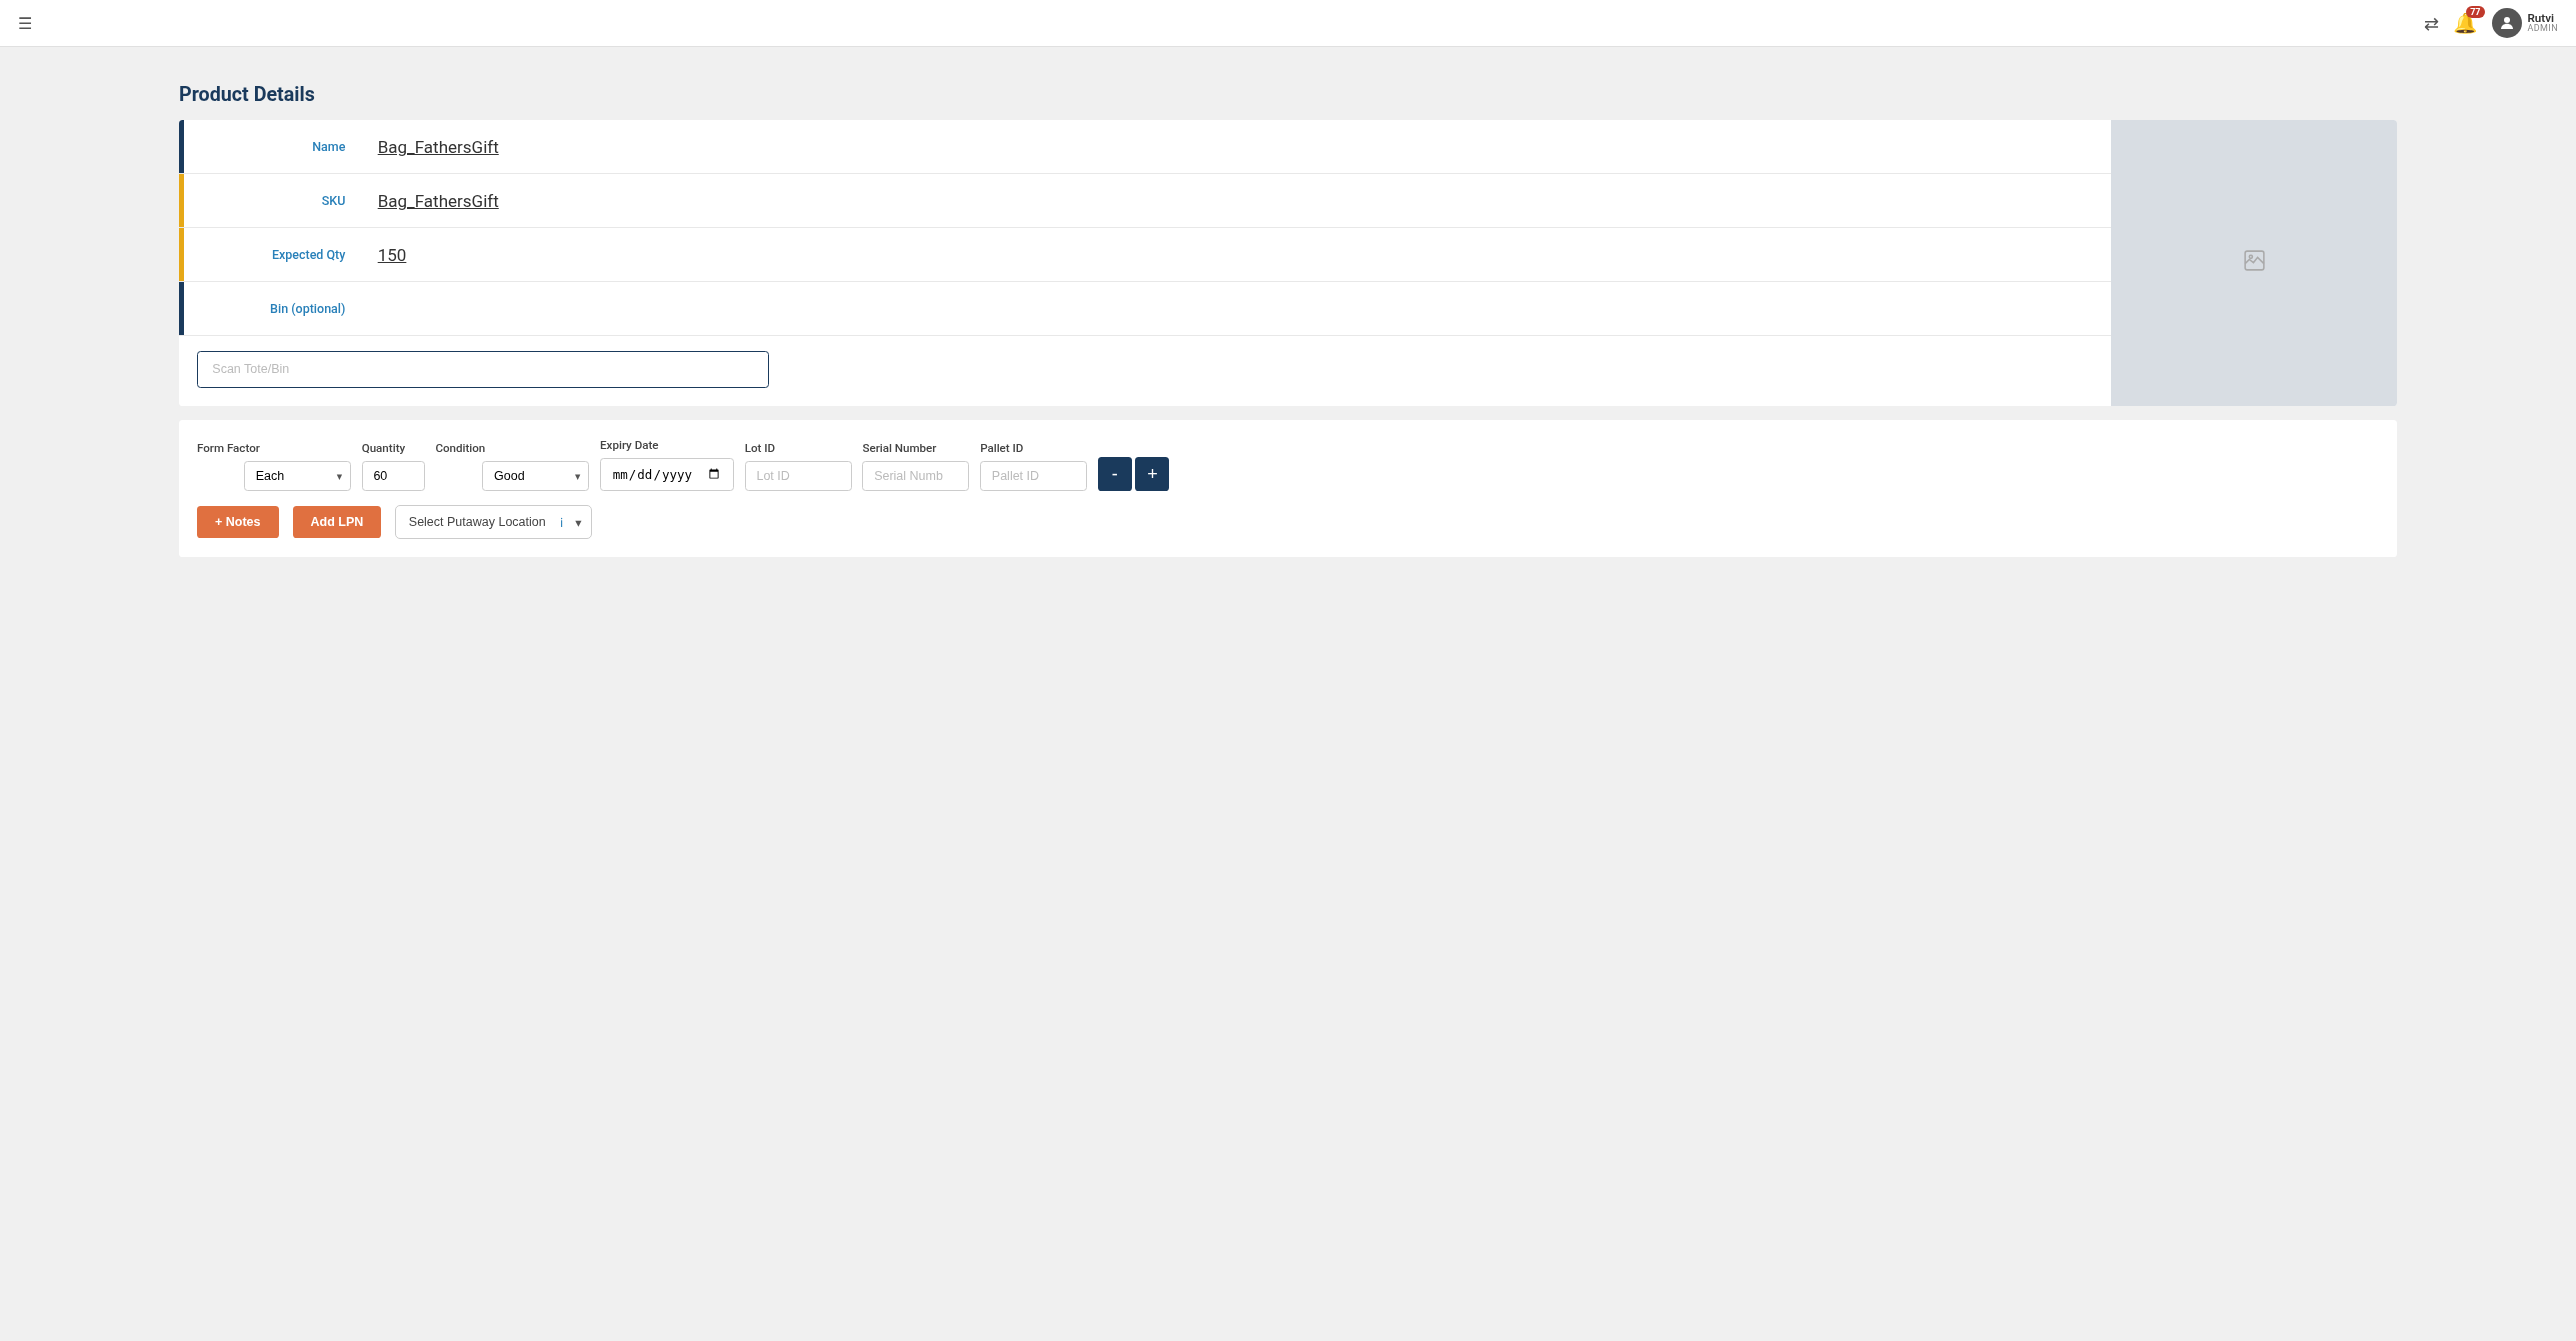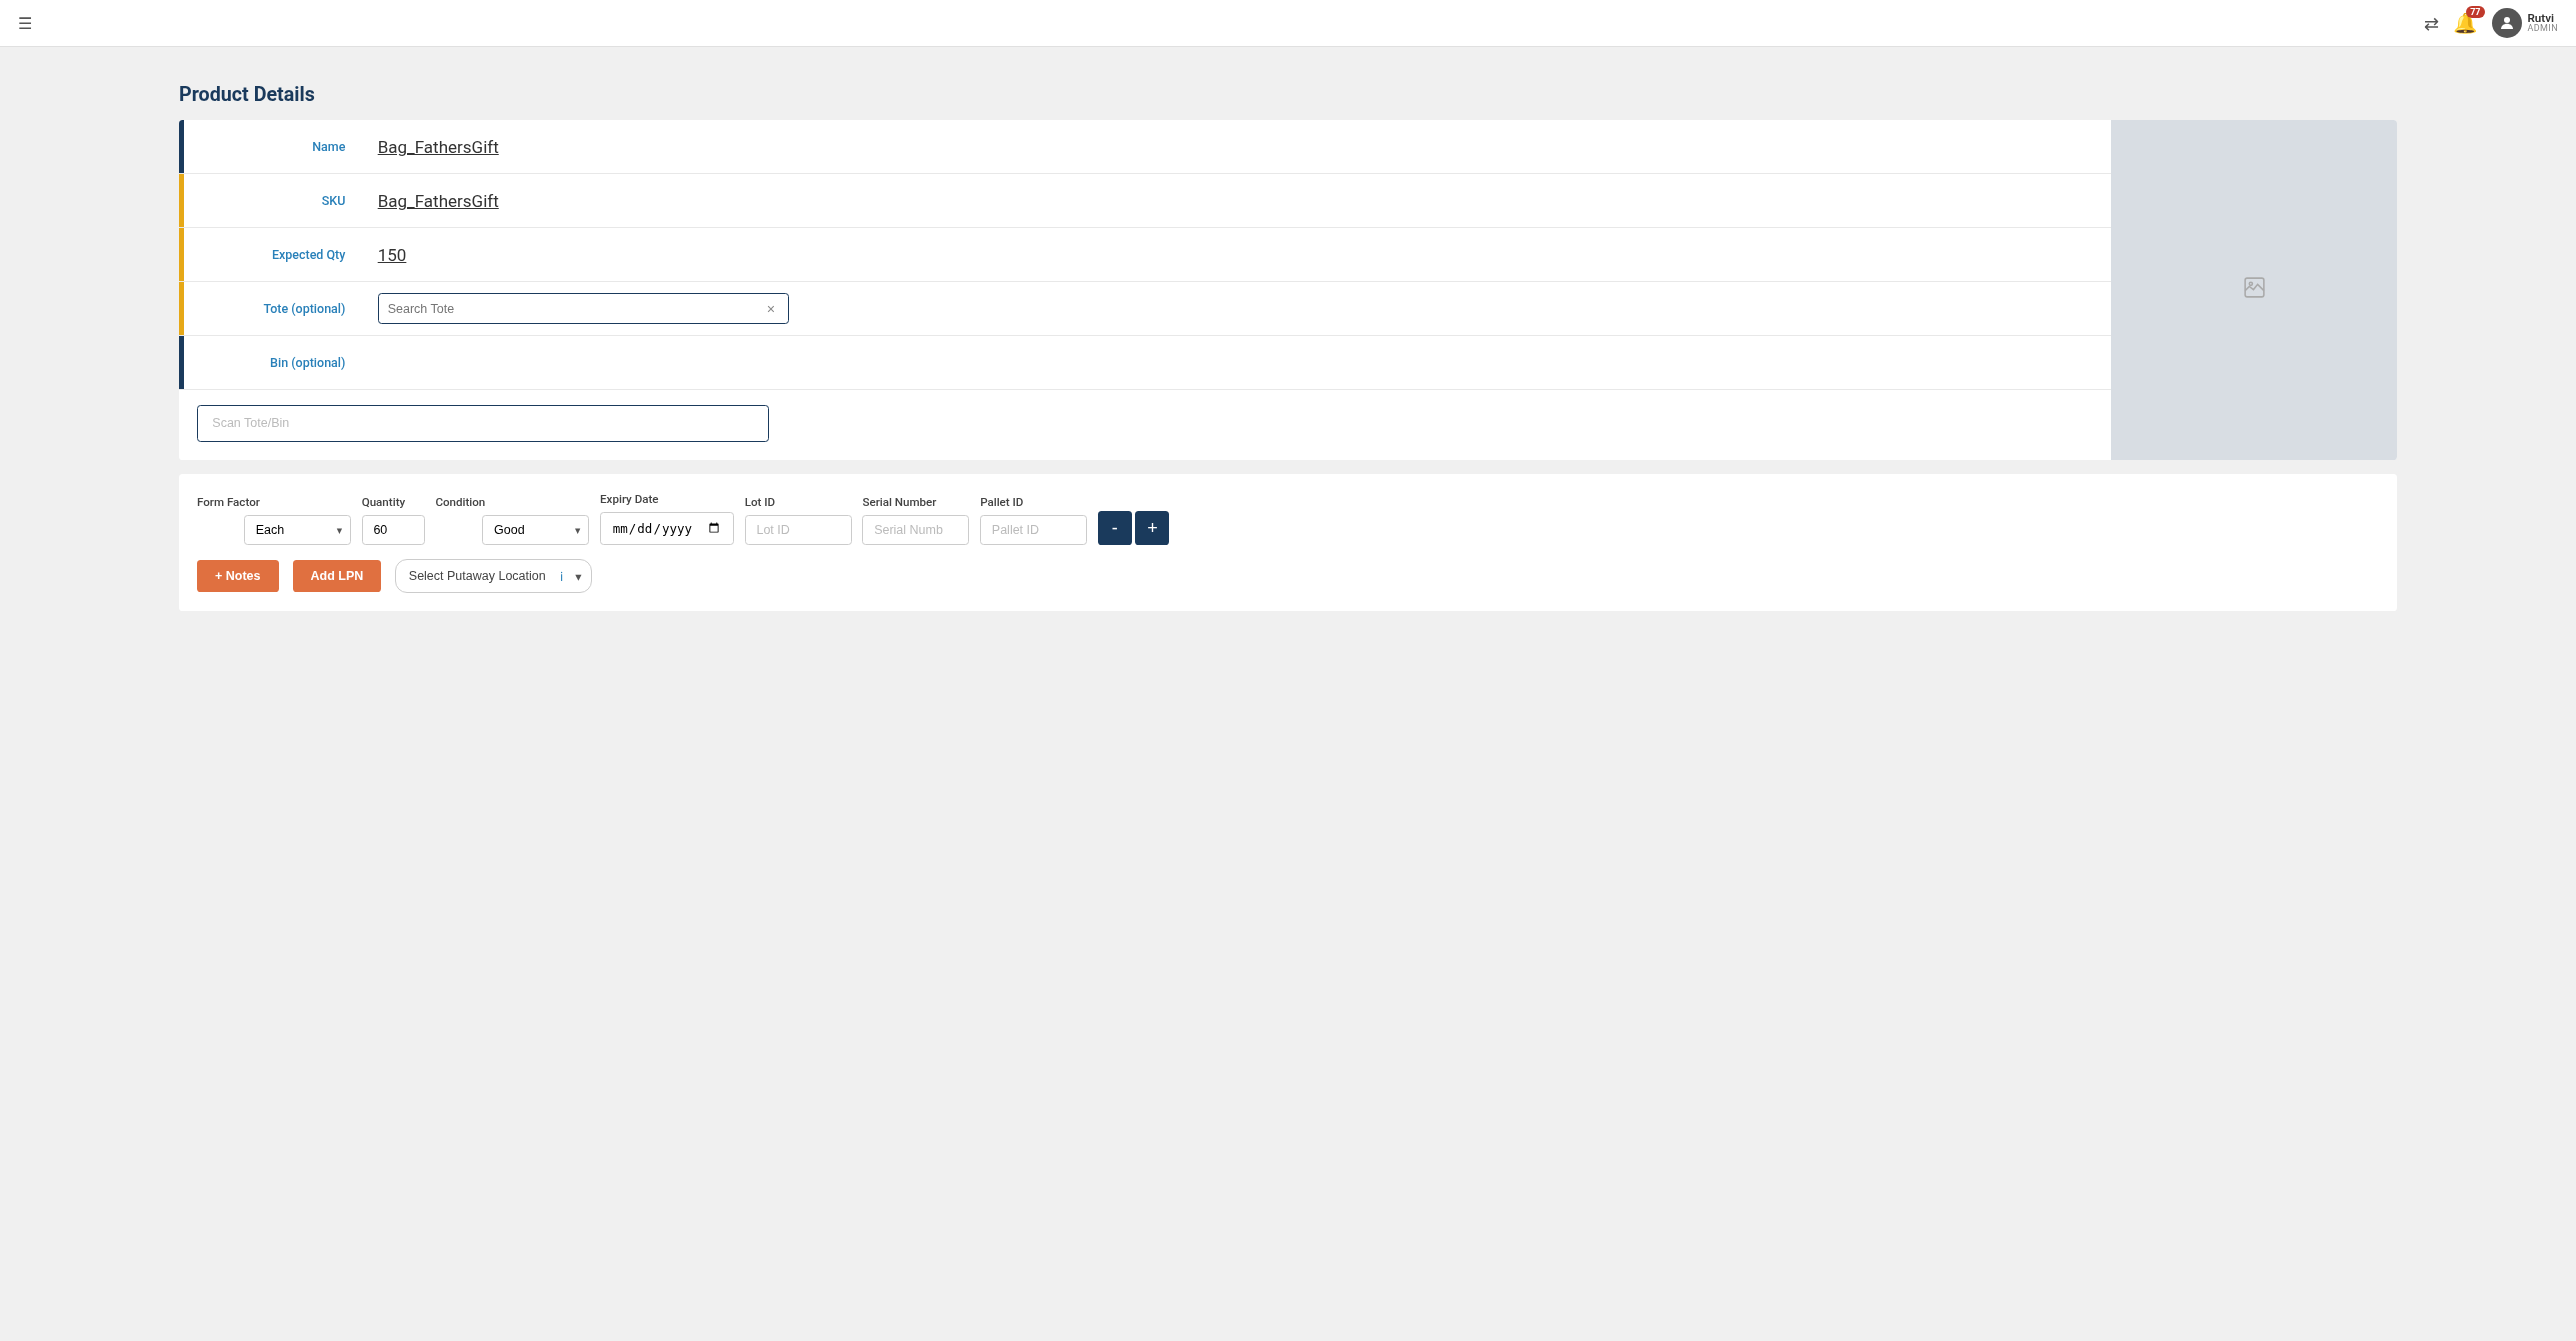--- a/index.html
+++ b/index.html
@@ -400,21 +400,21 @@
     }
 
     .putaway-select-wrapper {
       position: relative;
       display: inline-block;
     }
     .putaway-select {
       appearance: none;
       -webkit-appearance: none;
       border: 0.9px solid #ccc;
-      border-radius: 12px;
+      border-radius: 5px;
       padding: 9px 36px 9px 12.5px;
       font-size: 12.5px;
       background: #fff;
       cursor: pointer;
       outline: none;
       min-width: 197px;
       color: #444;
     }
     .putaway-arrow {
       position: absolute;
@@ -481,30 +481,20 @@
         <div class="row-value">Bag_FathersGift</div>
       </div>
 
       <div class="form-row">
         <div class="row-indicator indicator-yellow"></div>
         <div class="row-label">Expected Qty</div>
         <div class="row-value">150</div>
       </div>
 
 
-      <div class="form-row">
-        <div class="row-indicator indicator-yellow"></div>
-        <div class="row-label">Tote (optional)</div>
-        <div class="tote-input-wrapper">
-          <div class="tote-input-container">
-            <input class="tote-input" type="text" placeholder="Search Tote" style="">
-            <button class="tote-clear-btn">×</button>
-          </div>
-        </div>
-      </div>
 
       <div class="form-row">
         <div class="row-indicator indicator-blue"></div>
         <div class="row-label">Bin (optional)</div>
       </div>
 
       <div class="scan-tote-row">
         <input class="scan-tote-input" type="text" placeholder="Scan Tote/Bin" style="">
       </div>
 

